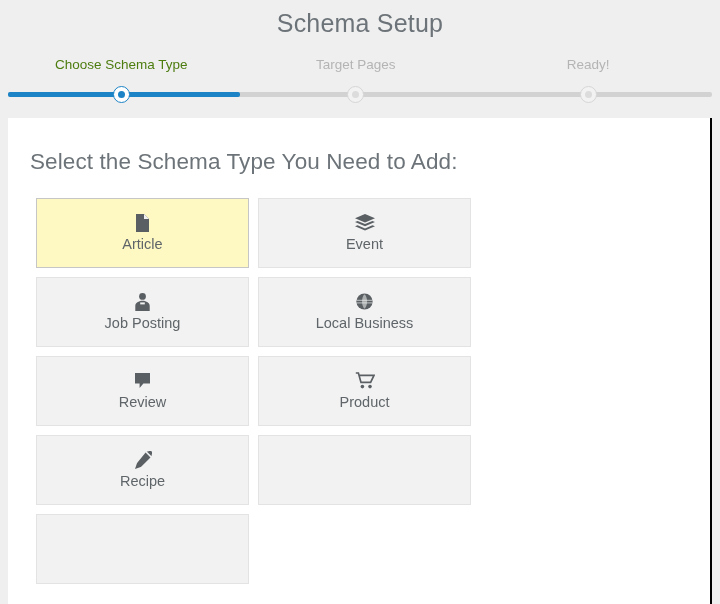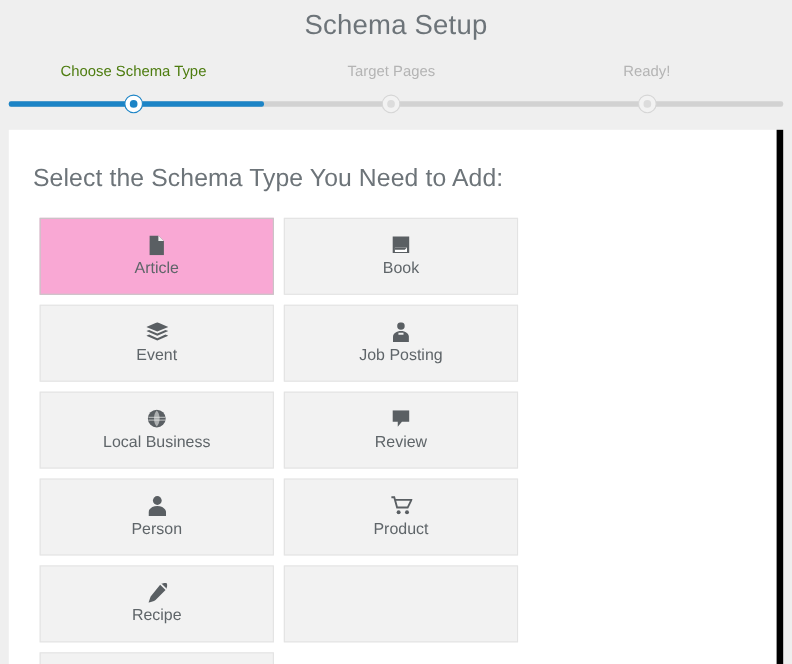--- a/index.html
+++ b/index.html
@@ -111,21 +111,21 @@
 
   
   .panel {
     position: absolute;
     left: 8px;
     top: 118px;
     width: 704px;
     height: 486px;
     background: #ffffff;
     box-sizing: border-box;
-    border-right: 6px solid #000000;
+    border-right: 2px solid #000000;
     overflow: hidden;
   }
 
   .panel-heading {
     margin: 0;
     padding: 30px 0 0 22px;
     font-size: 22.5px;
     font-weight: 400;
     color: #6d7479;
     letter-spacing: 0.1px;
@@ -149,21 +149,21 @@
     border: 1px solid #e3e3e3;
     box-sizing: border-box;
     display: flex;
     flex-direction: column;
     align-items: center;
     justify-content: center;
     cursor: pointer;
     user-select: none;
   }
   .card.selected {
-    background: #f9a8d4;
+    background: #fef9c3;
     border: 1px solid #c6c6c6;
   }
 
   .card-icon {
     height: 19px;
     display: flex;
     align-items: center;
     justify-content: center;
     margin-bottom: 3px;
     color: #5a5f63;
@@ -213,30 +213,20 @@
         <div class="card-icon">
           <svg width="15" height="18" viewBox="0 0 15 18">
             <path fill="currentColor" d="M1 0h8l5 5v13H1z"></path>
             <path fill="#f0f0f0" d="M9 0l5 5H9z"></path>
           </svg>
         </div>
         <div class="card-label">Article</div>
       </div>
       <div class="card">
         <div class="card-icon">
-          <svg width="17" height="17" viewBox="0 0 17 17">
-            <rect x="1" y="1" width="15" height="15" fill="currentColor"></rect>
-            <path fill="#ffffff" d="M3 11h11v4H3z"></path>
-            <path fill="currentColor" d="M3 11h11l-2 2H3z"></path>
-          </svg>
-        </div>
-        <div class="card-label">Book</div>
-      </div>
-      <div class="card">
-        <div class="card-icon">
           <svg width="20" height="17" viewBox="0 0 20 17">
             <path fill="currentColor" d="M10 0L0 4.2l10 4.2 10-4.2z"></path>
             <path fill="currentColor" d="M0 8l10 4.2L20 8l-2.6-1.1L10 10.1 2.6 6.9z"></path>
             <path fill="currentColor" d="M0 12.3l10 4.2 10-4.2-2.6-1.1L10 14.4l-7.4-3.2z"></path>
           </svg>
         </div>
         <div class="card-label">Event</div>
       </div>
       <div class="card">
         <div class="card-icon">
@@ -261,29 +251,20 @@
       <div class="card">
         <div class="card-icon">
           <svg width="17" height="16" viewBox="0 0 17 16">
             <path fill="currentColor" d="M1 0h15v10.5H9.4L5.6 15v-4.5H1z"></path>
           </svg>
         </div>
         <div class="card-label">Review</div>
       </div>
       <div class="card">
         <div class="card-icon">
-          <svg width="16" height="18" viewBox="0 0 16 18">
-            <circle cx="8" cy="4" r="4" fill="currentColor"></circle>
-            <path fill="currentColor" d="M8 9c-4.4 0-8 2.6-8 5.8V18h16v-3.2C16 11.6 12.4 9 8 9z"></path>
-          </svg>
-        </div>
-        <div class="card-label">Person</div>
-      </div>
-      <div class="card">
-        <div class="card-icon">
           <svg width="20" height="17" viewBox="0 0 20 17">
             <path fill="none" stroke="currentColor" stroke-width="1.7" d="M0.8 1h2.6l2.6 9.4h9.6L19 3.4H4.6"></path>
             <circle cx="7.4" cy="14.6" r="1.8" fill="currentColor"></circle>
             <circle cx="15" cy="14.6" r="1.8" fill="currentColor"></circle>
           </svg>
         </div>
         <div class="card-label">Product</div>
       </div>
       <div class="card">
         <div class="card-icon">

